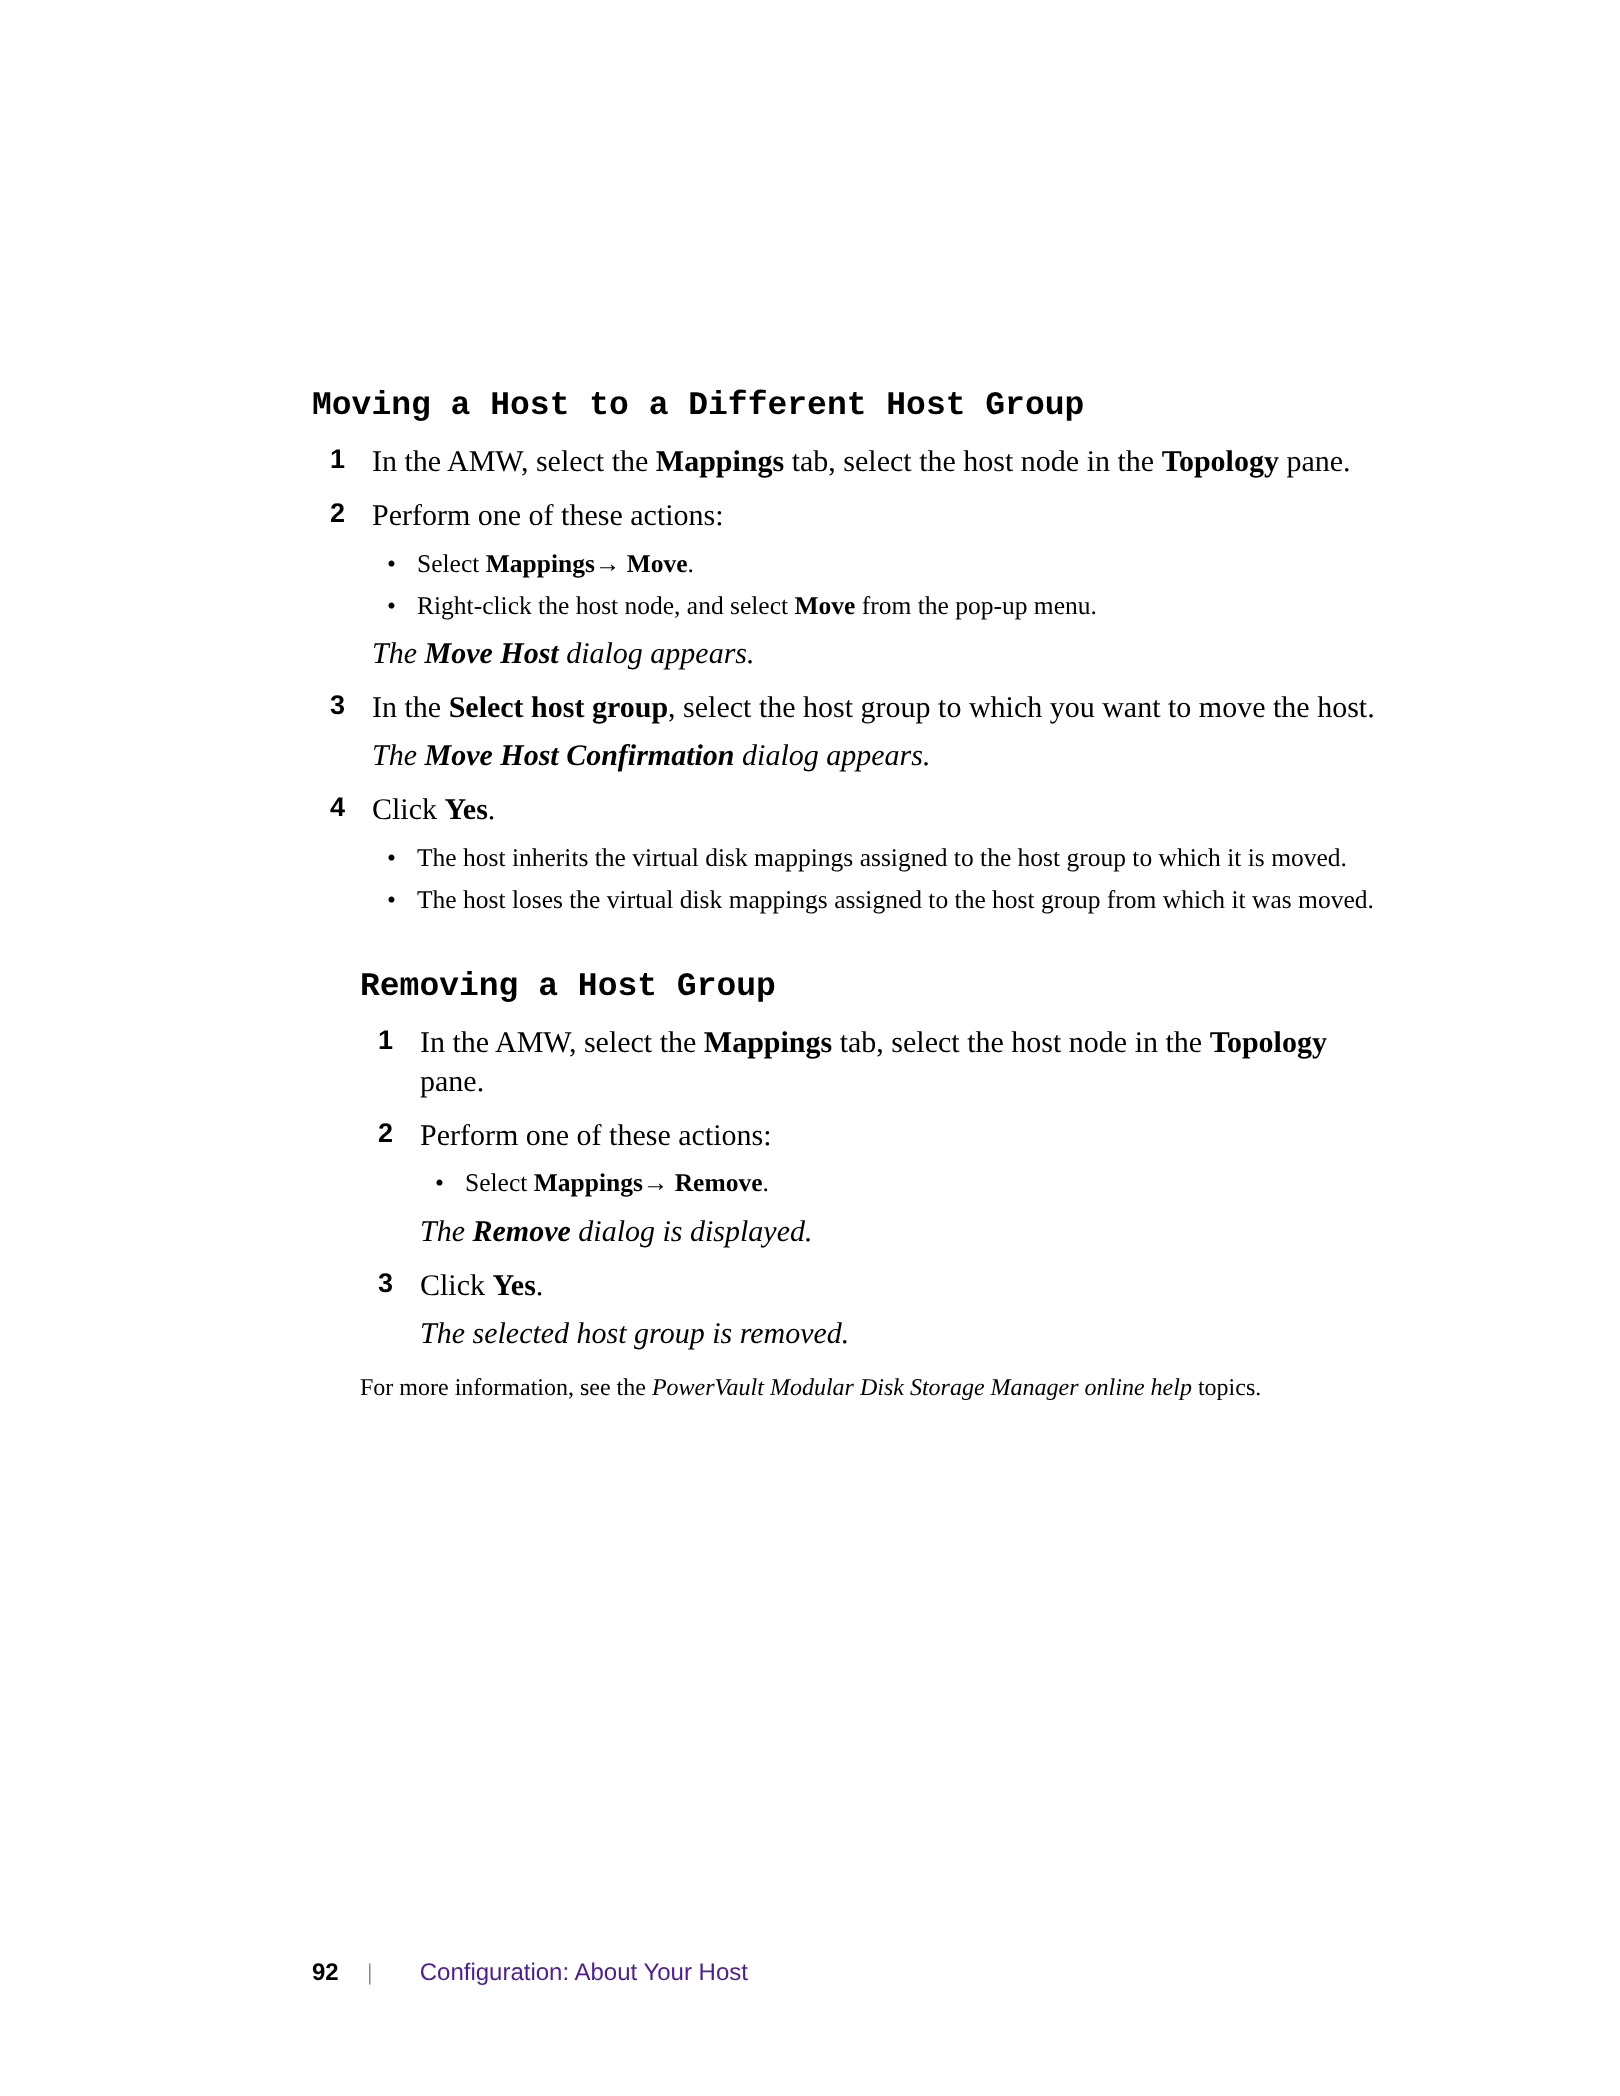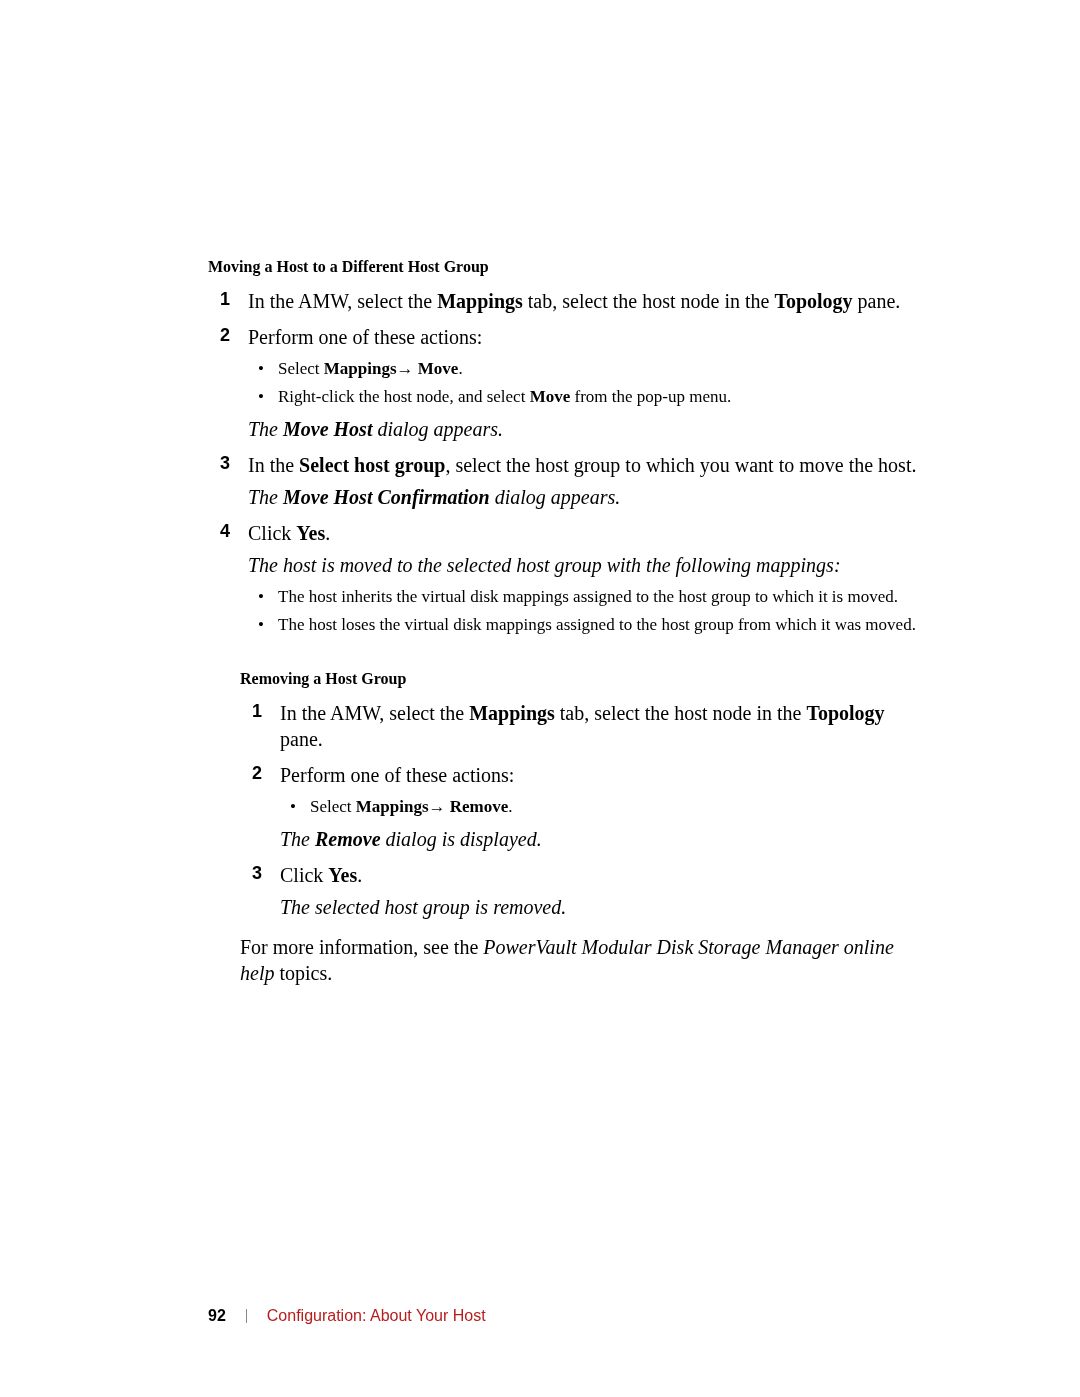--- a/index.html
+++ b/index.html
@@ -10,23 +10,23 @@
     color: #000000;
     width: 1080px;
     height: 1397px;
     position: relative;
   }
   .page {
     padding: 258px 150px 0 208px;
     box-sizing: border-box;
   }
   .section-heading {
-    font-family: Liberation Serif, serif;
+    font-family: Liberation Mono, monospace;
     font-weight: bold;
-    font-size: 16px;
+    font-size: 22px;
     margin: 0 0 12px 0;
   }
   ol.numbered {
     list-style: none;
     padding: 0;
     margin: 0;
   }
   ol.numbered > li {
     position: relative;
     padding-left: 40px;
@@ -67,21 +67,21 @@
     font-style: italic;
   }
   .b { font-weight: bold; }
   .i { font-style: italic; }
   .section2 {
     margin-top: 34px;
     margin-left: 32px;
   }
   .closing {
     margin-top: 14px;
-    font-size: 20px;
+    font-size: 16px;
     line-height: 1.3;
     padding-left: 0;
   }
   .footer {
     position: absolute;
     bottom: 72px;
     left: 208px;
     font-family: Arial, Helvetica, sans-serif;
     font-size: 16px;
     display: flex;
@@ -90,21 +90,22 @@
   }
   .footer .pg {
     font-weight: bold;
   }
   .footer .divider {
     width: 1px;
     height: 14px;
     background: #888;
   }
   .footer .chapter {
-    color: #b91c1c;
+    color: #4c1d95;
+    margin-left: 13px;
   }
 </style>
 </head>
 <body>
 
 <div class="page">
 
   <h3 class="section-heading">Moving a Host to a Different Host Group</h3>
 
   <ol class="numbered">
@@ -139,21 +140,20 @@
       <div class="para">
         <span>The </span><span class="b">Move Host Confirmation</span><span> dialog appears.</span>
       </div>
     </li>
 
     <li>
       <span class="num">4</span>
       <span>
         <span>Click </span><span class="b">Yes</span><span>.</span>
       </span>
-      <div class="para">The host is moved to the selected host group with the following mappings:</div>
       <ul class="bullet">
         <li>The host inherits the virtual disk mappings assigned to the host group to which it is moved.</li>
         <li>The host loses the virtual disk mappings assigned to the host group from which it was moved.</li>
       </ul>
     </li>
   </ol>
 
   <div class="section2">
     <h3 class="section-heading">Removing a Host Group</h3>
 

